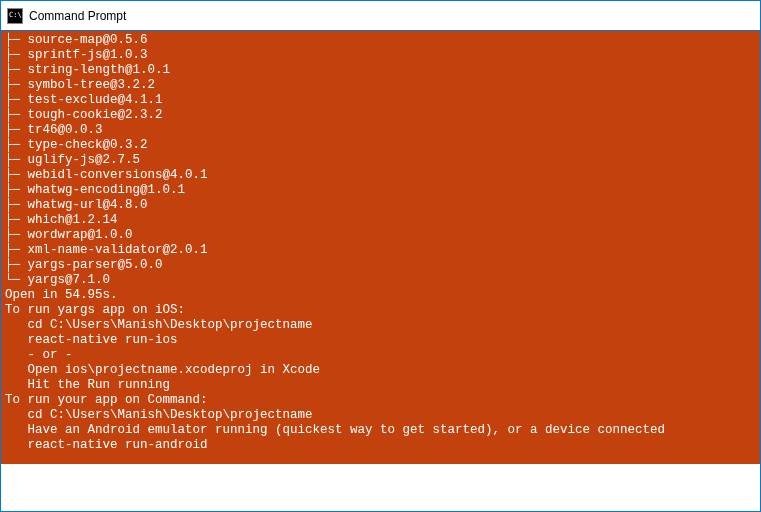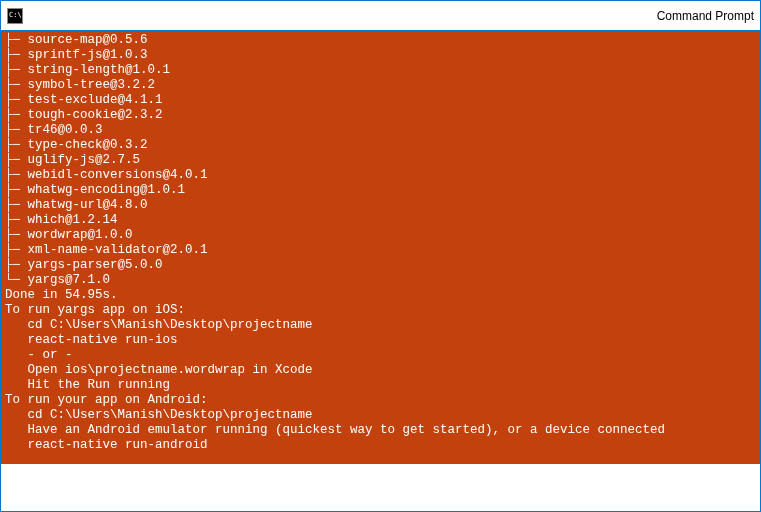--- a/index.html
+++ b/index.html
@@ -1,15 +1,15 @@
 <!DOCTYPE html>
 <html><head>
 <meta charset="utf-8">
 <style>
-  * { margin: 0; padding: 0; box-sizing: border-box; justify-content: space-between; }
+  * { margin: 0; padding: 0; box-sizing: border-box; }
   body {
     font-family: Arial, sans-serif;
     background: #fff;
     width: 761px;
     height: 512px;
     overflow: hidden;
     border: 1px solid #0078d7;
   }
   .titlebar {
     height: 30px;
@@ -78,25 +78,25 @@
 ├─ type-check@0.3.2
 ├─ uglify-js@2.7.5
 ├─ webidl-conversions@4.0.1
 ├─ whatwg-encoding@1.0.1
 ├─ whatwg-url@4.8.0
 ├─ which@1.2.14
 ├─ wordwrap@1.0.0
 ├─ xml-name-validator@2.0.1
 ├─ yargs-parser@5.0.0
 └─ yargs@7.1.0</span>
-<span>Done in 54.95s.</span>
+<span>Open in 54.95s.</span>
 <span>To run yargs app on iOS:</span>
 <span>   cd C:\Users\Manish\Desktop\projectname</span>
 <span>   react-native run-ios</span>
 <span>   - or -</span>
-<span>   Open ios\projectname.wordwrap in Xcode</span>
+<span>   Open ios\projectname.xcodeproj in Xcode</span>
 <span>   Hit the Run running</span>
-<span>To run your app on Android:</span>
+<span>To run your app on Command:</span>
 <span>   cd C:\Users\Manish\Desktop\projectname</span>
 <span>   Have an Android emulator running (quickest way to get started), or a device connected</span>
 <span>   react-native run-android</span>
 
 <span><span>C:\Users\Manish\Desktop&gt;</span><span class="cursor"></span></span></div>
 
 </body></html>

